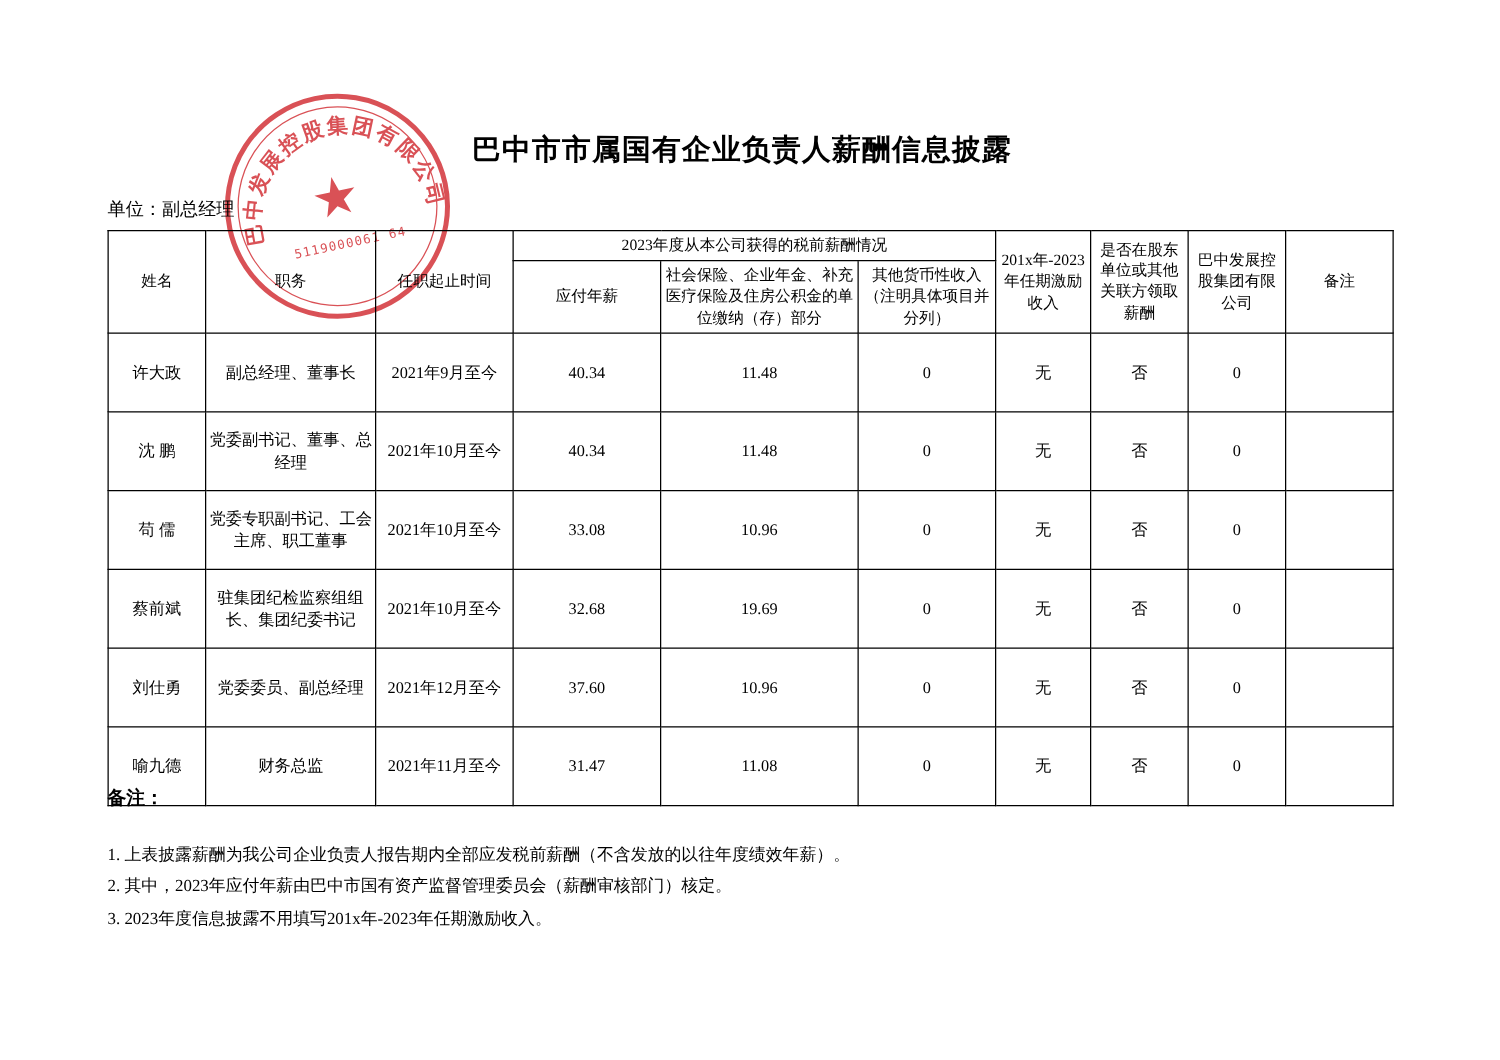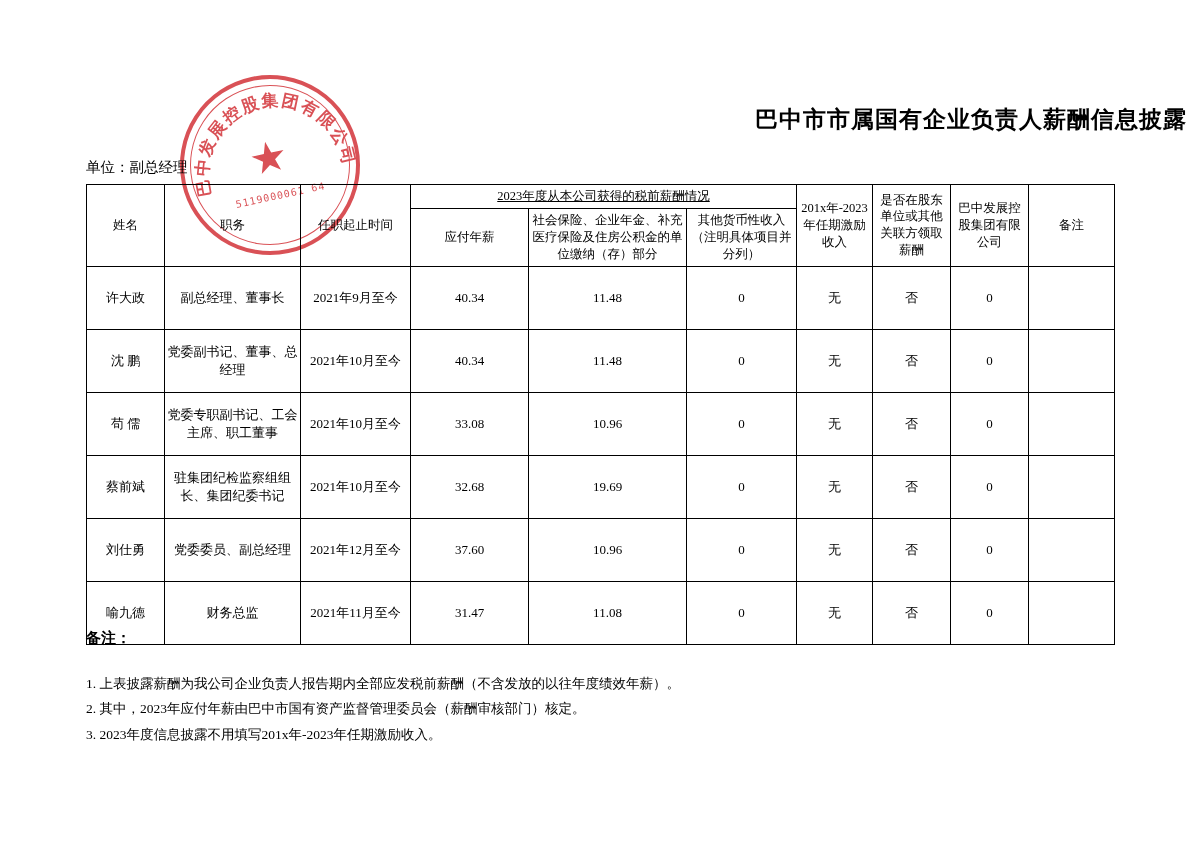--- a/index.html
+++ b/index.html
@@ -20,21 +20,21 @@
     width: 1200px;
     height: 848px;
     box-sizing: border-box;
   }
   
   .doc-title {
     position: absolute;
     top: 104px;
     left: 0;
     width: 1187px;
-    text-align: right;
+    text-align: center;
     font-size: 23px;
     font-weight: bold;
     letter-spacing: 1px;
     font-family: "DejaVu Sans", "Liberation Sans", sans-serif;
   }
   
   .sub-row {
     position: absolute;
     top: 158px;
     left: 86px;
@@ -130,21 +130,21 @@
   .col-duty   { width: 136px; }
   .col-term   { width: 110px; }
   .col-pay    { width: 118px; }
   .col-ins    { width: 158px; }
   .col-other  { width: 110px; }
   .col-incent { width: 76px; }
   .col-share  { width: 78px; }
   .col-assoc  { width: 78px; }
   .col-memo   { width: 86px; }
 
-  .hdr-group { font-size: 13px; text-decoration: underline; }
+  .hdr-group { font-size: 13px; }
   .row-body td { height: 56px; font-size: 13px; }
   .duty-cell { font-size: 12.5px; }
   .num-cell { font-family: "Liberation Serif", serif; font-size: 13px; }
 
   
   .notes {
     position: absolute;
     left: 86px;
     top: 624px;
     width: 1000px;

